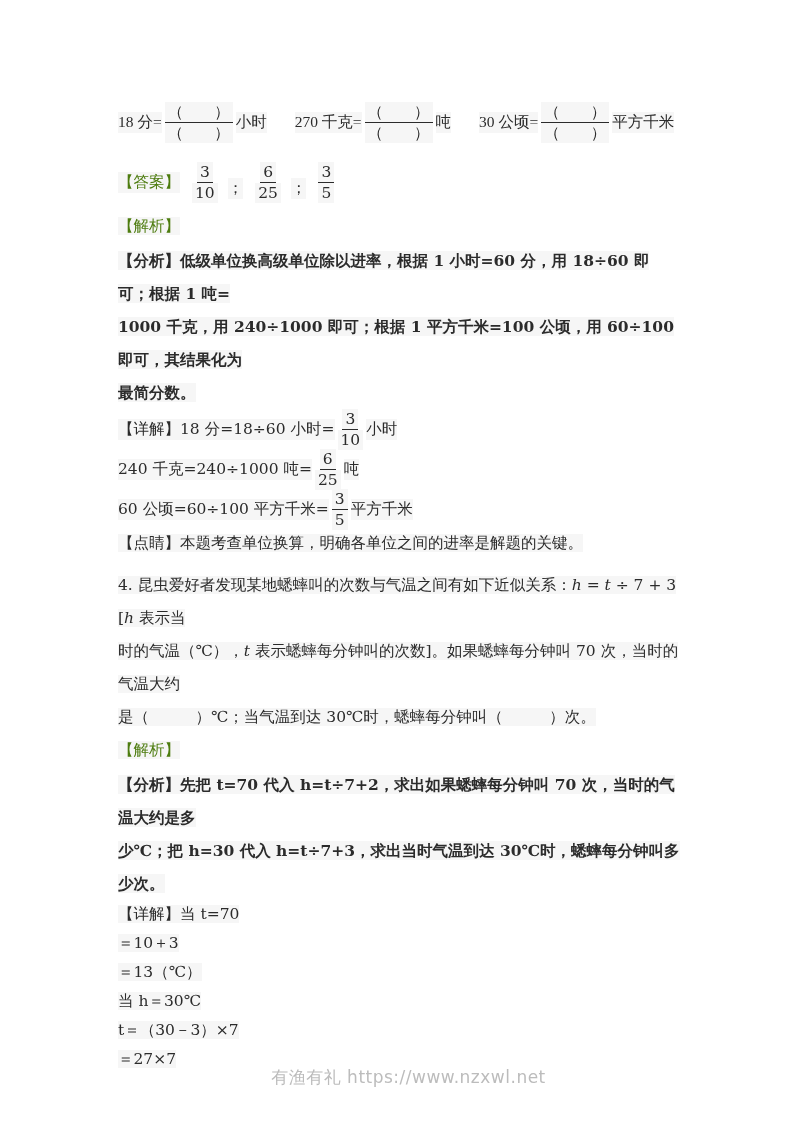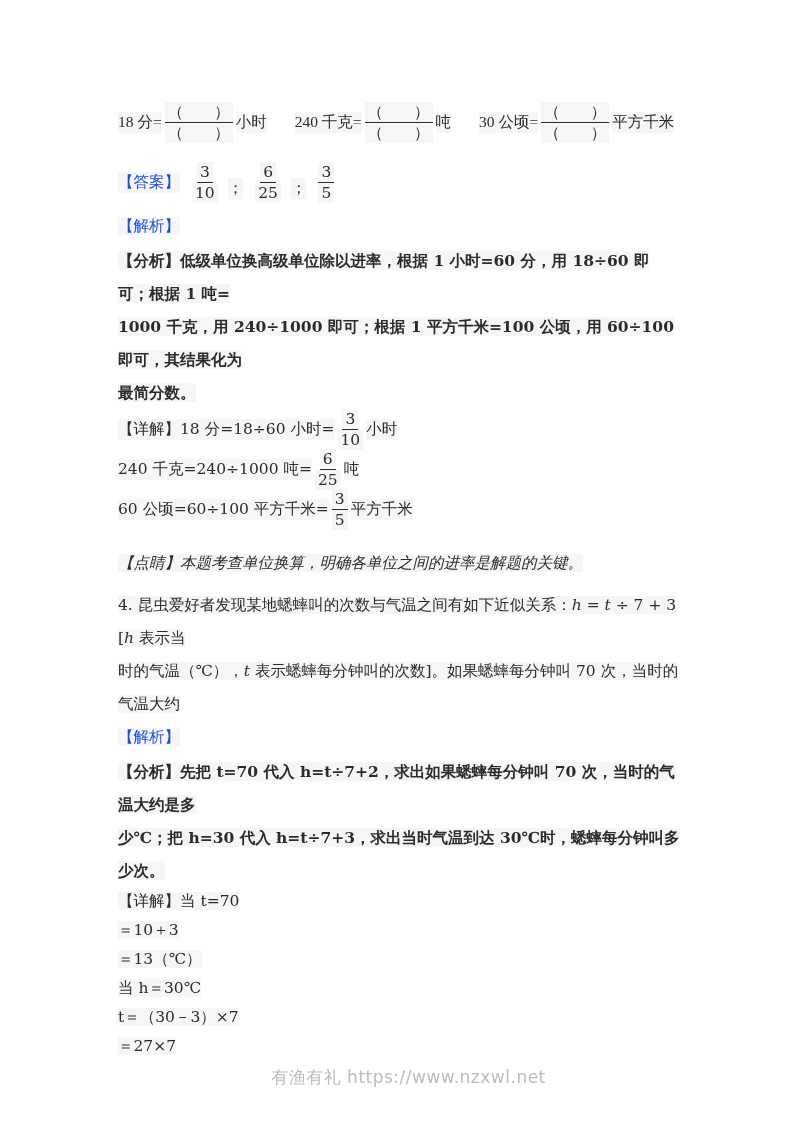--- a/index.html
+++ b/index.html
@@ -3,21 +3,21 @@
 <meta charset="utf-8">
 <style>
   html,body { margin:0; padding:0; background:#ffffff; }
   .page {
     position:relative; width:793px; height:1122px; background:#ffffff;
     font-family:"DejaVu Serif","Liberation Serif",serif;
     color:#2b2b2b; overflow:hidden;
   }
   .content { position:absolute; left:118px; top:96px; width:562px; font-size:15.5px; }
   .hl { background:#f6f6f6; }
-  .blue { color:#1d4ed8; }
+  .blue { color:#4d7c0f; }
   .it { font-style:italic; }
   .frac { display:inline-flex; flex-direction:column; align-items:center; vertical-align:middle; margin:0 3px; text-align:center; }
   .frac .num { border-bottom:1.2px solid #2b2b2b; padding:0 3px; line-height:20px; }
   .frac .den { padding:0 3px; line-height:20px; }
   .conv-line { display:flex; align-items:center; gap:28px; height:52px; }
   .conv-item { display:inline-flex; align-items:center; white-space:nowrap;font-family:Liberation Serif, serif; }
   .ans-line { display:flex; align-items:center; margin-top:12px; height:44px; }
   .ans-line .first-frac { margin-left:12px; }
   .sep { position:relative; top:6px; margin:0 9px 0 7px; }
   .plain-line { line-height:28px; margin-top:8px; }
@@ -47,21 +47,21 @@
       <div class="conv-line">
         <span class="conv-item">
           <span class="hl">18 分=</span>
           <span class="frac">
             <span class="num hl">（　　）</span>
             <span class="den hl">（　　）</span>
           </span>
           <span class="hl">小时</span>
         </span>
         <span class="conv-item">
-          <span class="hl">240 千克=</span>
+          <span class="hl">270 千克=</span>
           <span class="frac">
             <span class="num hl">（　　）</span>
             <span class="den hl">（　　）</span>
           </span>
           <span class="hl">吨</span>
         </span>
         <span class="conv-item">
           <span class="hl">30 公顷=</span>
           <span class="frac">
             <span class="num hl">（　　）</span>
@@ -121,32 +121,35 @@
       </div>
       <div class="frac-line">
         <span class="hl">60 公顷=60÷100 平方千米=</span>
         <span class="frac">
           <span class="num hl">3</span>
           <span class="den hl">5</span>
         </span>
         <span class="hl">平方千米</span>
       </div>
 
-      <div class="plain-line" style="margin-top:20px;font-style:italic;">
+      <div class="plain-line" style="margin-top:0;">
         <span class="hl">【点睛】本题考查单位换算，明确各单位之间的进率是解题的关键。</span>
       </div>
     </section>
 
     <section class="q4-block">
 
       <div class="q-line">
         <span class="hl">4. 昆虫爱好者发现某地蟋蟀叫的次数与气温之间有如下近似关系：</span><span class="hl it">h</span><span class="hl"> = </span><span class="hl it">t</span><span class="hl"> ÷ 7 + 3 [</span><span class="hl it">h</span><span class="hl"> 表示当</span>
       </div>
       <div class="q-line">
         <span class="hl">时的气温（℃），</span><span class="hl it">t</span><span class="hl"> 表示蟋蟀每分钟叫的次数]。如果蟋蟀每分钟叫 70 次，当时的气温大约</span>
+      </div>
+      <div class="q-line">
+        <span class="hl">是（　　　）℃；当气温到达 30℃时，蟋蟀每分钟叫（　　　）次。</span>
       </div>
 
 
       <div class="plain-line" style="margin-top:2px;">
         <span class="blue hl">【解析】</span>
       </div>
 
       <div class="para-line para-start">
         <span class="hl">【分析】先把 t=70 代入 h=t÷7+2，求出如果蟋蟀每分钟叫 70 次，当时的气温大约是多</span>
       </div>

